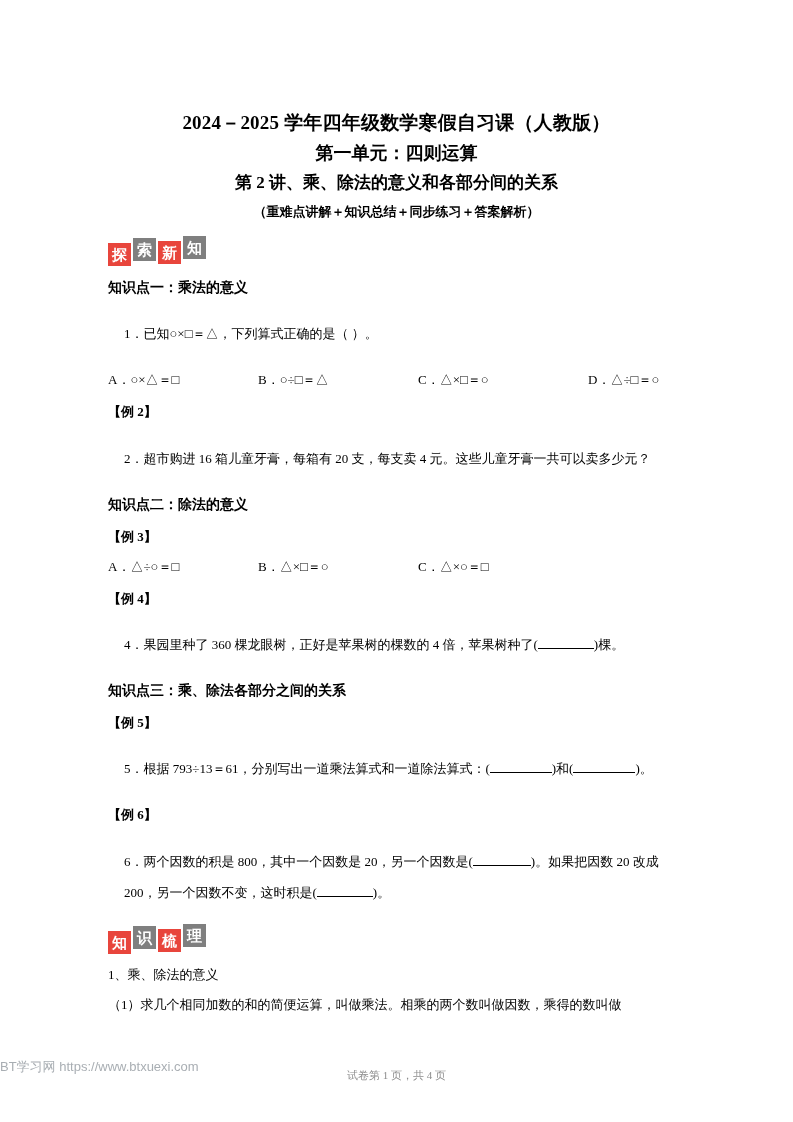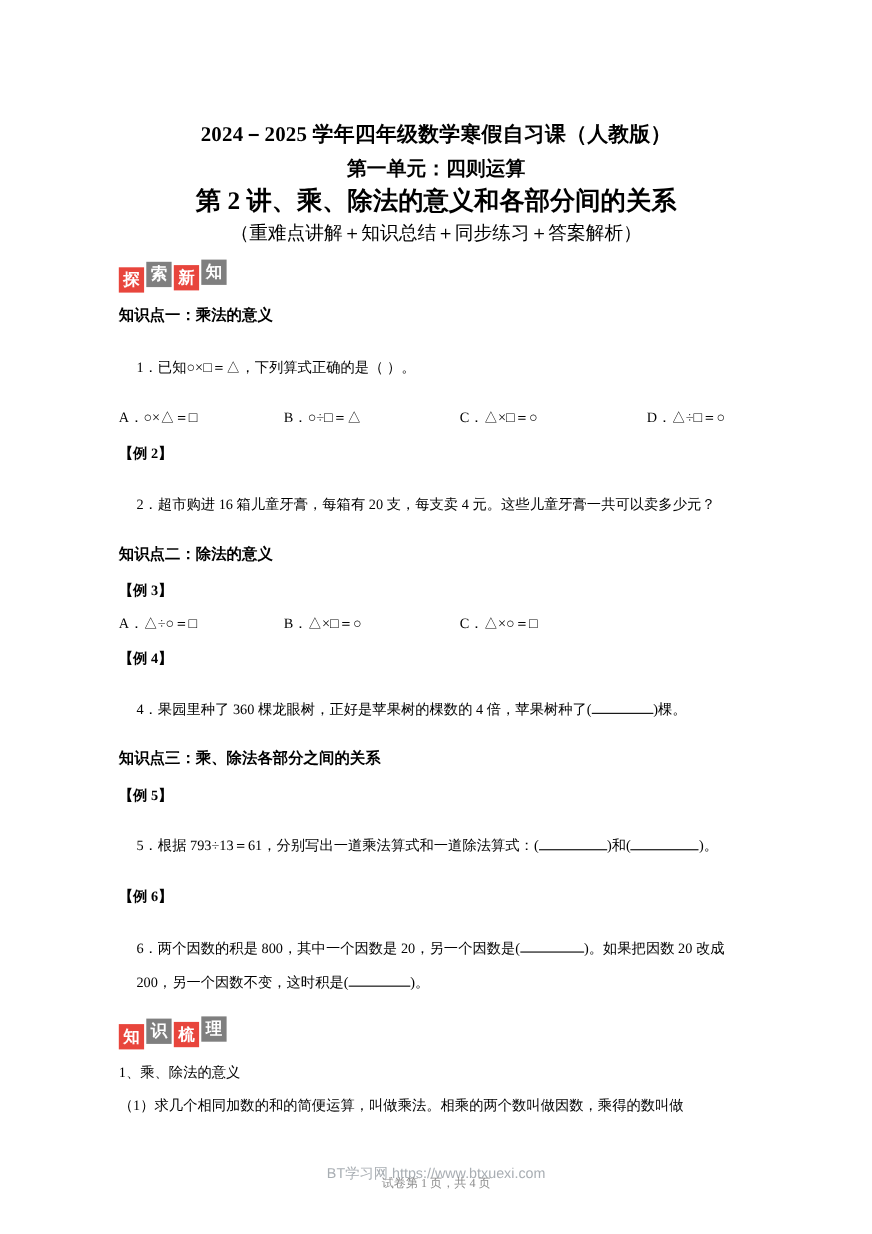--- a/index.html
+++ b/index.html
@@ -25,27 +25,27 @@
     font-weight: bold;
     line-height: 30px;
     letter-spacing: 0.2px;
   }
   .doc-subtitle {
     font-size: 18px;
     font-weight: bold;
     line-height: 30px;
   }
   .doc-subtitle2 {
-    font-size: 23px;
+    font-size: 17px;
     font-weight: bold;
     line-height: 30px;
   }
   .doc-note {
-    font-size: 17px;
-    font-weight: normal;
+    font-size: 13px;
+    font-weight: bold;
     line-height: 28px;
   }
 
   
   .stamp {
     margin: 10px 0 6px 0;
     display: flex;
     align-items: flex-end;
     gap: 2px;
     height: 30px;
@@ -100,21 +100,21 @@
     font-size: 13px;
     line-height: 30px;
     margin: 0;
   }
 
   
   .footer-wm {
     position: absolute;
     left: 0; right: 0;
     top: 1058px;
-    text-align: center;
+    text-align: left;
     font-size: 13px;
     color: #9aa0a6;
     font-family: "Liberation Sans", sans-serif;
     opacity: 0.85;
   }
   .footer-page {
     position: absolute;
     left: 0; right: 0;
     top: 1068px;
     text-align: center;

